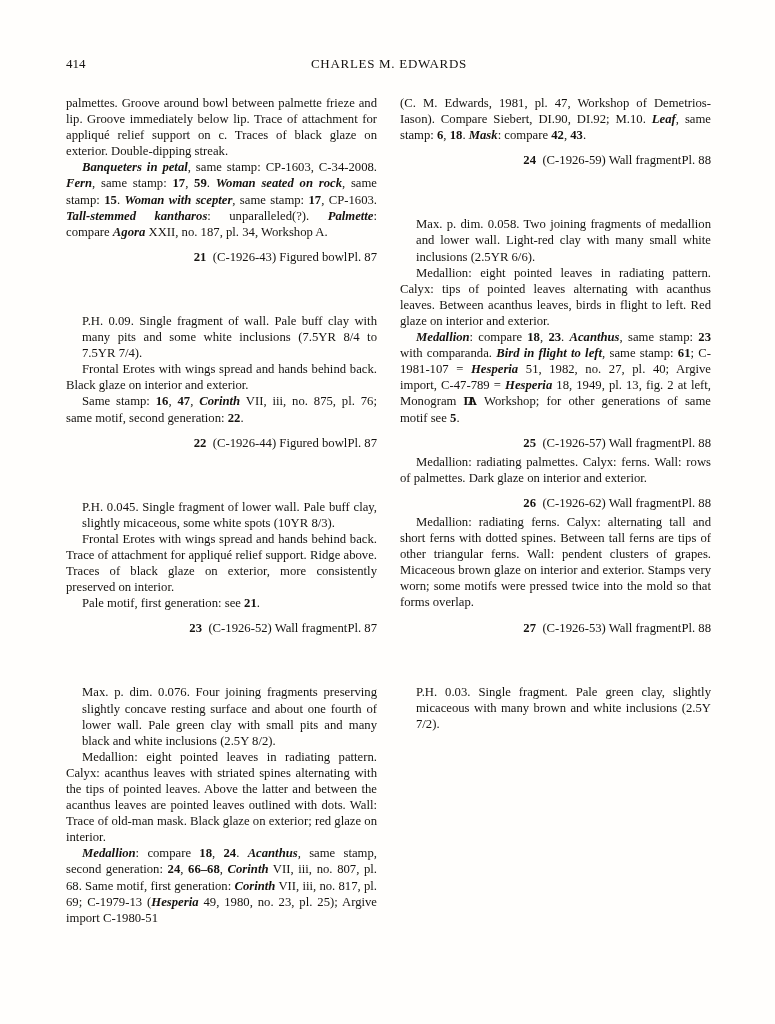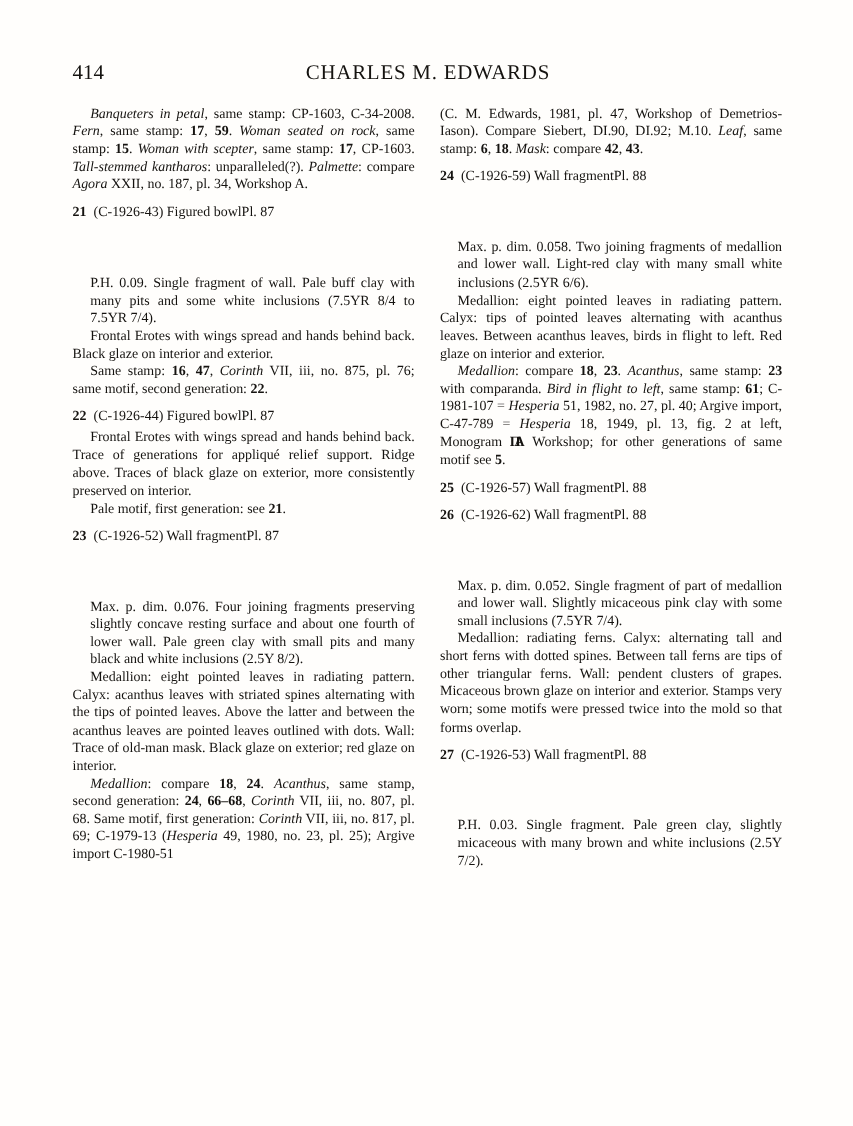--- a/index.html
+++ b/index.html
@@ -14,81 +14,83 @@
     width: 775px; height: 1024px;
     background: #fffefc;
     overflow: hidden;
   }
   .content {
     position: absolute;
     left: 66px; top: 56px; width: 646px;
   }
   .header {
     position: relative;
-    font-size: 19px;
+    font-size: 13px;
     margin-bottom: 22px;
     height: 17px;
   }
   .page-num { position: absolute; left: 0; top: 0; }
   .running-head {
     display: block; width: 100%;
     text-align: center;
     letter-spacing: 0.7px;
   }
   .cols { display: flex; gap: 23px; }
   .col {
     width: 311px;
     font-size: 12.7px;
     line-height: 16.1px;
     text-align: justify;
   }
   .para { text-indent: 16px; }
   .para.noindent { text-indent: 0; }
   .para.measure { padding-left: 16px; text-indent: 0; margin-top: 48px; }
   .b { font-weight: bold; }
-  .i { font-style: italic; }
+  .i { font-style: italic; font-weight: bold; }
   .mono {
     font-weight: bold;
     letter-spacing: -0.45em;
     margin-right: 0.45em;
     white-space: nowrap;
   }
   .entry-head {
     display: flex;
-    justify-content: flex-start;
+    justify-content: flex-end;
     margin: 9px 0 3px 0;
     text-indent: 0;
     font-family: Liberation Serif, serif;
   }
   .eh-num { font-weight: bold; }
 </style>
 </head>
 <body>
 
 <div class="page">
   <div class="content">
     <div class="header">
       <span class="page-num">414</span>
       <span class="running-head">CHARLES M. EDWARDS</span>
     </div>
     <div class="cols">
       <div class="col">
+          <p class="para noindent"><span>palmettes. Groove around bowl between palmette frieze and lip. Groove immediately below lip. Trace of attachment for appliqué relief support on c. Traces of black glaze on exterior. Double-dipping streak.</span></p>
           <p class="para"><span class="i">Banqueters in petal</span><span>, same stamp: CP-1603, C-34-2008. </span><span class="i">Fern</span><span>, same stamp: </span><span class="b">17</span><span>, </span><span class="b">59</span><span>. </span><span class="i">Woman seated on rock</span><span>, same stamp: </span><span class="b">15</span><span>. </span><span class="i">Woman with scepter</span><span>, same stamp: </span><span class="b">17</span><span>, CP-1603. </span><span class="i">Tall-stemmed kantharos</span><span>: unparalleled(?). </span><span class="i">Palmette</span><span>: compare </span><span class="i">Agora</span><span> XXII, no. 187, pl. 34, Workshop A.</span></p>
           <div class="entry-head">
             <span><span class="eh-num">21</span> (C-1926-43) Figured bowl</span>
             <span>Pl. 87</span>
           </div>
           <p class="para measure"><span>P.H. 0.09. Single fragment of wall. Pale buff clay with many pits and some white inclusions (7.5YR 8/4 to 7.5YR 7/4).</span></p>
           <p class="para"><span>Frontal Erotes with wings spread and hands behind back. Black glaze on interior and exterior.</span></p>
           <p class="para"><span>Same stamp: </span><span class="b">16</span><span>, </span><span class="b">47</span><span>, </span><span class="i">Corinth</span><span> VII, iii, no. 875, pl. 76; same motif, second generation: </span><span class="b">22</span><span>.</span></p>
           <div class="entry-head">
             <span><span class="eh-num">22</span> (C-1926-44) Figured bowl</span>
             <span>Pl. 87</span>
           </div>
-          <p class="para"><span>Frontal Erotes with wings spread and hands behind back. Trace of generations for appliqué relief support. Ridge above. Traces of black glaze on exterior, more consistently preserved on interior.</span></p>
+          <p class="para measure"><span>P.H. 0.045. Single fragment of lower wall. Pale buff clay, slightly micaceous, some white spots (10YR 8/3).</span></p>
+          <p class="para"><span>Frontal Erotes with wings spread and hands behind back. Trace of attachment for appliqué relief support. Ridge above. Traces of black glaze on exterior, more consistently preserved on interior.</span></p>
           <p class="para"><span>Pale motif, first generation: see </span><span class="b">21</span><span>.</span></p>
           <div class="entry-head">
             <span><span class="eh-num">23</span> (C-1926-52) Wall fragment</span>
             <span>Pl. 87</span>
           </div>
           <p class="para measure"><span>Max. p. dim. 0.076. Four joining fragments preserving slightly concave resting surface and about one fourth of lower wall. Pale green clay with small pits and many black and white inclusions (2.5Y 8/2).</span></p>
           <p class="para"><span>Medallion: eight pointed leaves in radiating pattern. Calyx: acanthus leaves with striated spines alternating with the tips of pointed leaves. Above the latter and between the acanthus leaves are pointed leaves outlined with dots. Wall: Trace of old-man mask. Black glaze on exterior; red glaze on interior.</span></p>
           <p class="para"><span class="i">Medallion</span><span>: compare </span><span class="b">18</span><span>, </span><span class="b">24</span><span>. </span><span class="i">Acanthus</span><span>, same stamp, second generation: </span><span class="b">24</span><span>, </span><span class="b">66–68</span><span>, </span><span class="i">Corinth</span><span> VII, iii, no. 807, pl. 68. Same motif, first generation: </span><span class="i">Corinth</span><span> VII, iii, no. 817, pl. 69; C-1979-13 (</span><span class="i">Hesperia</span><span> 49, 1980, no. 23, pl. 25); Argive import C-1980-51</span></p>
         </div>
       <div class="col">
@@ -97,25 +99,25 @@
             <span><span class="eh-num">24</span> (C-1926-59) Wall fragment</span>
             <span>Pl. 88</span>
           </div>
           <p class="para measure"><span>Max. p. dim. 0.058. Two joining fragments of medallion and lower wall. Light-red clay with many small white inclusions (2.5YR 6/6).</span></p>
           <p class="para"><span>Medallion: eight pointed leaves in radiating pattern. Calyx: tips of pointed leaves alternating with acanthus leaves. Between acanthus leaves, birds in flight to left. Red glaze on interior and exterior.</span></p>
           <p class="para"><span class="i">Medallion</span><span>: compare </span><span class="b">18</span><span>, </span><span class="b">23</span><span>. </span><span class="i">Acanthus</span><span>, same stamp: </span><span class="b">23</span><span> with comparanda. </span><span class="i">Bird in flight to left</span><span>, same stamp: </span><span class="b">61</span><span>; C-1981-107 = </span><span class="i">Hesperia</span><span> 51, 1982, no. 27, pl. 40; Argive import, C-47-789 = </span><span class="i">Hesperia</span><span> 18, 1949, pl. 13, fig. 2 at left, Monogram </span><span class="mono">ΠΑ</span><span> Workshop; for other generations of same motif see </span><span class="b">5</span><span>.</span></p>
           <div class="entry-head">
             <span><span class="eh-num">25</span> (C-1926-57) Wall fragment</span>
             <span>Pl. 88</span>
           </div>
+          <p class="para"><span>Medallion: radiating palmettes. Calyx: ferns. Wall: rows of palmettes. Dark glaze on interior and exterior.</span></p>
           <div class="entry-head">
             <span><span class="eh-num">26</span> (C-1926-62) Wall fragment</span>
             <span>Pl. 88</span>
           </div>
-          <p class="para measure"><span>Max. p. dim. 0.052. Single fragment of part of medallion and lower wall. Slightly micaceous pink clay with some small inclusions (7.5YR 7/4).</span></p>
           <p class="para"><span>Medallion: radiating ferns. Calyx: alternating tall and short ferns with dotted spines. Between tall ferns are tips of other triangular ferns. Wall: pendent clusters of grapes. Micaceous brown glaze on interior and exterior. Stamps very worn; some motifs were pressed twice into the mold so that forms overlap.</span></p>
           <div class="entry-head">
             <span><span class="eh-num">27</span> (C-1926-53) Wall fragment</span>
             <span>Pl. 88</span>
           </div>
           <p class="para measure"><span>P.H. 0.03. Single fragment. Pale green clay, slightly micaceous with many brown and white inclusions (2.5Y 7/2).</span></p>
         </div>
     </div>
   </div>
 </div>

